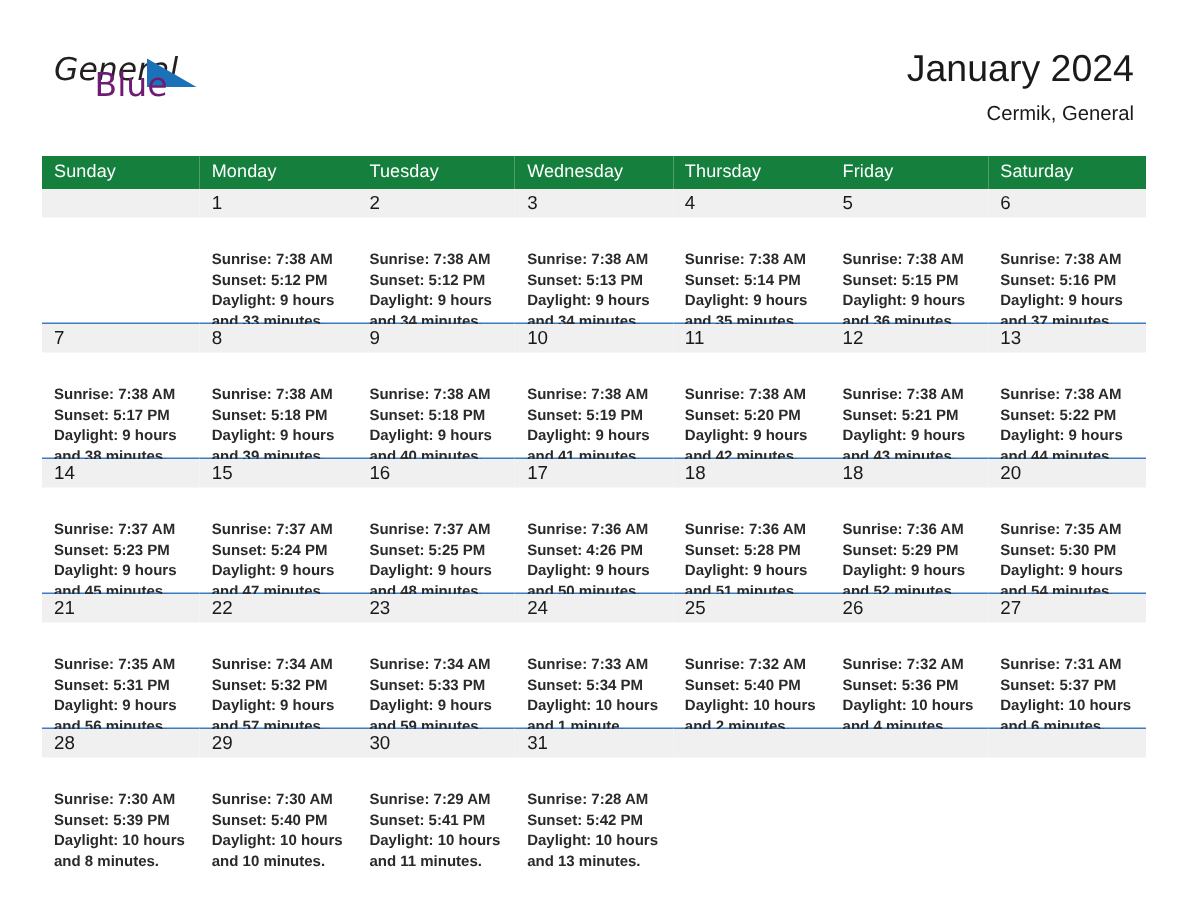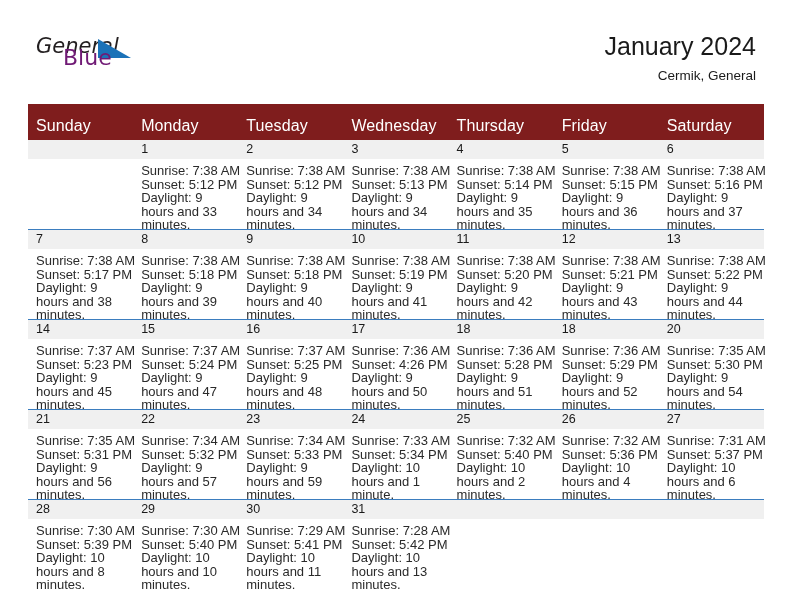--- a/index.html
+++ b/index.html
@@ -97,26 +97,26 @@
     width: 736px;
   }
   table.cal {
     border-collapse: collapse;
     table-layout: fixed;
     width: 736px;
   }
   table.cal col { width: 105.14px; }
 
   thead th {
-    background: #7f1d1d;
+    background: #15803d;
     color: #ffffff;
-    font-size: 16px;
+    font-size: 12px;
     font-weight: 400;
     text-align: left;
-    padding: 13px 0 5px 8px;
+    padding: 3px 0 5px 8px;
     height: 12px;
     vertical-align: middle;
     letter-spacing: 0.1px;
   }
 
   tbody tr.week-row > td {
     vertical-align: top;
     padding: 0;
     border-top: 1px solid #3b7dbf;
   }
@@ -135,24 +135,25 @@
     line-height: 19px;
     padding-left: 8px;
     font-size: 12.5px;
     color: #1a1a1a;
     box-sizing: border-box;
   }
   .cell.empty .daynum {
     background: #f0f0f0;
   }
   .info {
-    padding: 5px 8px 0 8px;
-    font-size: 13px;
+    padding: 22px 8px 0 8px;
+    font-size: 10px;
     line-height: 13.6px;
     color: #2a2a2a;
+    font-weight: bold;
   }
   .info div { white-space: nowrap; }
   .info .daylight { white-space: normal; }
 </style>
 </head>
 <body>
 
 <div class="page">
 
   <div class="header">

